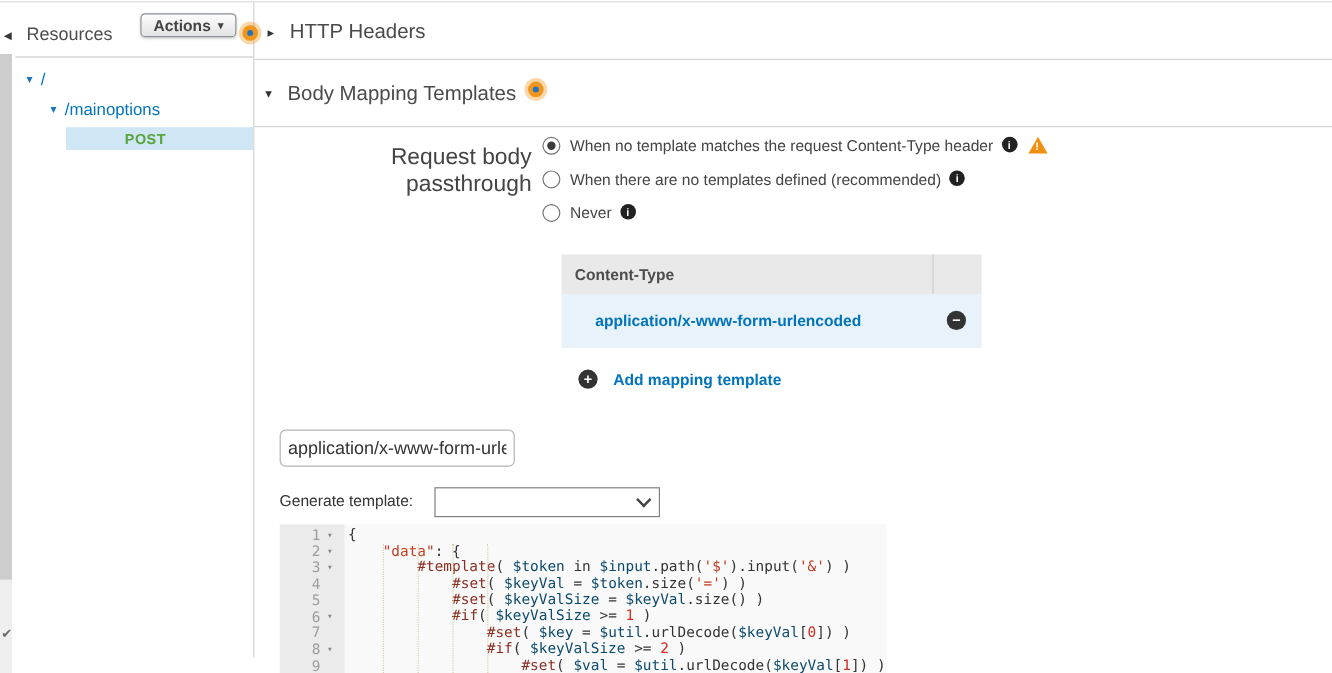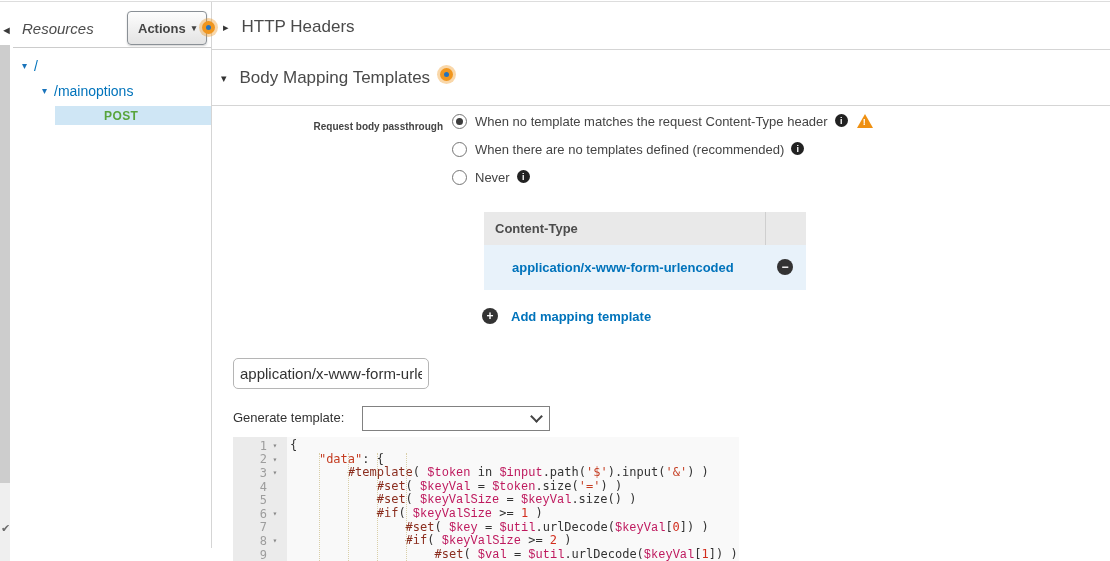--- a/index.html
+++ b/index.html
@@ -7,24 +7,24 @@
           font-family:"Liberation Sans",sans-serif;color:#444;}
   .abs{position:absolute;}
 
   
   .collapse-arrow{left:1px;top:24px;font-size:11px;color:#3a3a3a;cursor:pointer;}
   .rail-track{left:0;top:45px;width:10px;height:516px;background:#efefef;}
   .rail-thumb{left:0;top:45px;width:10px;height:438px;background:#cdcdcd;}
   .check-icon{left:1px;top:522px;font-size:11px;color:#6b6b6b;}
 
   
-  .sidebar-title{left:22px;top:20px;font-size:15px;color:#4c4c4c;font-style:italic;}
-  .actions-btn{left:117px;top:11px;height:34px;padding:0 10px;display:flex;align-items:center;gap:6px;
+  .sidebar-title{left:22px;top:20px;font-size:15px;color:#4c4c4c;}
+  .actions-btn{left:117px;top:11px;height:20px;padding:0 10px;display:flex;align-items:center;gap:6px;
     background:linear-gradient(#fdfdfd,#e3e3e3);border:1px solid #8a9096;border-radius:4px;
-    font-weight:bold;font-size:13px;color:#444;box-shadow:0 1px 2px rgba(0,0,0,.18);cursor:pointer;margin-left:10px;}
+    font-weight:bold;font-size:13px;color:#444;box-shadow:0 1px 2px rgba(0,0,0,.18);cursor:pointer;}
   .actions-btn .caret{font-size:9px;color:#444;}
   .sidebar-divider{left:13px;top:47px;width:198px;height:1px;background:#ccc;}
   .tree{left:13px;top:53px;width:198px;}
   .tree-row{display:flex;align-items:center;height:25px;font-size:14px;cursor:pointer;}
   .tree-caret{color:#1a74bb;font-size:10px;margin-right:7px;}
   .tree-link{color:#0073bb;text-decoration:none;}
   .post-row{background:#cfe6f5;height:19px;margin-left:42px;margin-top:3px;padding-left:13px;
             display:flex;align-items:center;cursor:pointer;}
   .post-label{color:#58a43c;font-weight:bold;font-size:12px;letter-spacing:.4px;padding-left:36px;}
 
@@ -34,34 +34,34 @@
   .hline{height:1px;background:#d5d5d5;left:212px;width:898px;}
 
   
   .section-hdr{display:flex;align-items:center;gap:13px;font-size:17px;color:#4a4a4a;cursor:pointer;}
   .sec-caret{font-size:11px;color:#333;}
   .beacon{width:13px;height:13px;border-radius:50%;background:#f0961e;
           box-shadow:0 0 0 3px rgba(240,150,30,.38);display:flex;align-items:center;justify-content:center;}
   .beacon::after{content:"";width:5px;height:5px;border-radius:50%;background:#2473bd;}
 
   
-  .pt-label{left:240px;top:121px;width:203px;text-align:right;font-weight:bold;font-size:10px;color:#444;}
+  .pt-label{left:240px;top:121px;width:203px;text-align:right;font-weight:normal;font-size:19px;color:#444;}
   .radio-group{left:452px;top:114px;}
   .radio-row{display:flex;align-items:flex-start;gap:5px;height:28px;font-size:13px;color:#444;cursor:pointer;}
   .radio{width:13px;height:13px;border-radius:50%;border:1px solid #757575;background:#fff;
          display:flex;align-items:center;justify-content:center;margin-right:3px;flex:none;}
   .radio.sel::after{content:"";width:7px;height:7px;border-radius:50%;background:#3c3c3c;}
   .info-icon{width:13px;height:13px;border-radius:50%;background:#222;color:#fff;flex:none;
     display:flex;align-items:center;justify-content:center;font-size:9px;font-weight:bold;margin-left:2px;}
   .warn-icon{position:relative;width:0;height:0;margin-left:4px;flex:none;
     border-left:8px solid transparent;border-right:8px solid transparent;border-bottom:14px solid #ef9011;}
   .warn-bang{position:absolute;left:-2px;top:3px;color:#fff;font-size:9px;font-weight:bold;}
 
   
-  .ct-table{left:484px;top:212px;width:322px;}
+  .ct-table{left:468px;top:212px;width:350px;}
   .ct-header{height:33px;background:#e9e9e9;display:flex;align-items:center;padding-left:11px;
              font-weight:bold;font-size:13px;color:#4c4c4c;position:relative;}
   .ct-coldiv{position:absolute;right:40px;top:0;width:1px;height:33px;background:#cfcfcf;}
   .ct-row{height:45px;background:#e8f2fa;display:flex;align-items:center;padding-left:28px;position:relative;}
   .ct-row-link{color:#0073bb;font-weight:bold;font-size:13px;text-decoration:none;cursor:pointer;}
   .circle-icon{width:16px;height:16px;border-radius:50%;background:#333;color:#fff;display:flex;
                align-items:center;justify-content:center;font-size:12px;font-weight:bold;line-height:1;cursor:pointer;}
   .minus-pos{position:absolute;right:13px;top:14px;}
   .add-row{left:482px;top:308px;display:flex;align-items:center;gap:13px;cursor:pointer;}
   .add-label{color:#0073bb;font-weight:bold;font-size:13px;}
@@ -76,21 +76,21 @@
 
   
   .editor{left:233px;top:437px;width:506px;height:124px;background:#f9f9f9;overflow:hidden;
           font-family:"DejaVu Sans Mono",monospace;font-size:12px;cursor:text;}
   .gutter{position:absolute;left:0;top:0;width:54px;height:124px;background:#ebebeb;padding-top:2px;box-sizing:border-box;}
   .gutter-line{height:13.6px;display:flex;align-items:center;}
   .gutter-num{width:34px;text-align:right;color:#9d9d9d;}
   .gutter-fold{width:16px;text-align:center;font-size:8px;color:#888;cursor:pointer;}
   .code-area{position:absolute;left:57px;top:2px;}
   .code-line{height:13.6px;white-space:pre;line-height:13.6px;}
-  .tk-p{color:#333;} .tk-d{color:#8b2e1f;} .tk-s{color:#c43c21;} .tk-n{color:#d22d1d;} .tk-v{color:#be185d;font-family:Liberation Mono, monospace;}
+  .tk-p{color:#333;} .tk-d{color:#8b2e1f;} .tk-s{color:#c43c21;} .tk-n{color:#d22d1d;} .tk-v{color:#0c4a6e;}
   .indent-guide{position:absolute;top:16px;height:108px;width:0;border-left:1px dotted #d9cfa8;}
 </style>
 </head>
 <body>
 
 <div class="screen">
 
   <div class="abs collapse-arrow">◄</div>
   <div class="abs rail-track"></div>
   <div class="abs rail-thumb"></div>

